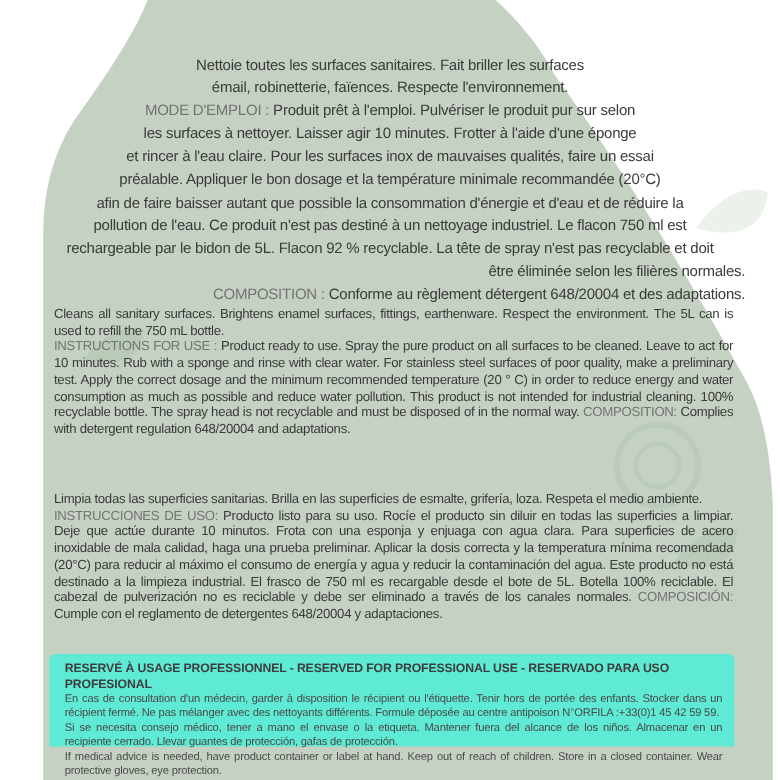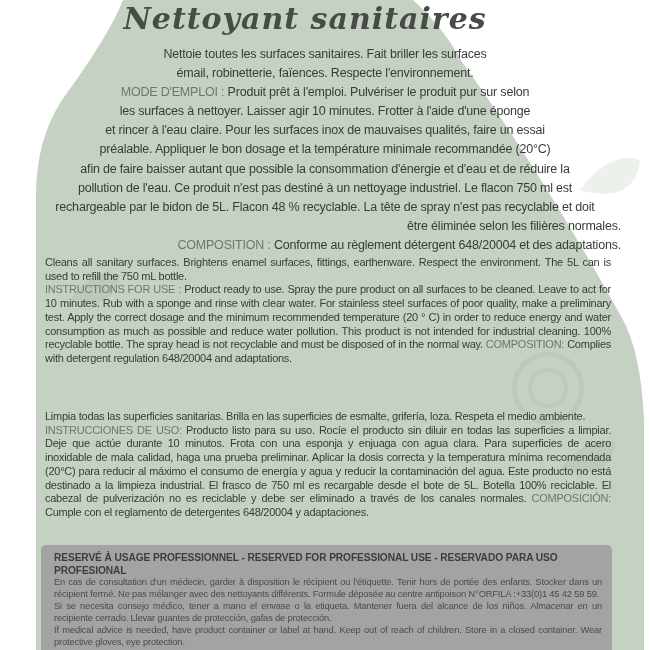--- a/index.html
+++ b/index.html
@@ -18,22 +18,22 @@
   .fr-line.ta-left{text-align:right;padding-left:17px;}
 
   .en-block{position:absolute;top:256px;left:45px;width:566px;text-align:justify;
             font-size:11px;line-height:13.7px;letter-spacing:-0.25px;color:#3a3a3a;}
   .es-block{position:absolute;top:410px;left:45px;width:566px;text-align:justify;
             font-size:11px;line-height:13.7px;letter-spacing:-0.25px;color:#3a3a3a;}
   .para{margin:0;}
 
   .mint{color:#737373;}
 
-  .pro-box{position:absolute;left:41px;top:545px;width:571px;height:105px;
-           background:#a3a3a3;border-radius:5px 5px 0 0;box-sizing:border-box;
+  .pro-box{position:absolute;left:41px;top:545px;width:571px;height:77px;
+           background:#5eead4;border-radius:5px 5px 0 0;box-sizing:border-box;
            padding:7px 10px 0 13px;}
   .pro-header{font-size:10.2px;font-weight:bold;color:#3d3d3d;line-height:12.5px;
               letter-spacing:-0.1px;}
   .pro-para{font-size:9.3px;line-height:11.9px;color:#4a4a4a;text-align:justify;
             letter-spacing:-0.15px;margin:0;}
 </style>
 </head>
 <body>
 
 <div class="canvas">
@@ -45,32 +45,31 @@
       <circle cx="548" cy="388" r="34" fill="none" stroke="#8fae8d" stroke-width="5"></circle>
       <circle cx="548" cy="388" r="18" fill="none" stroke="#8fae8d" stroke-width="4"></circle>
     </g>
     <g opacity="0.14">
       <path d="M580,190 q30,-40 60,-30 q-5,45 -60,30 Z" fill="#7b9a79"></path>
       <path d="M560,470 q25,-35 55,-28 q-4,40 -55,28 Z" fill="#7b9a79"></path>
       <path d="M70,300 q22,-32 50,-25 q-4,36 -50,25 Z" fill="#7b9a79"></path>
     </g>
   </svg>
 
-  <div class="title">Nettoyant sanitaires</div>
 
   <div class="fr-block">
     <div class="fr-line">Nettoie toutes les surfaces sanitaires. Fait briller les surfaces</div>
     <div class="fr-line">émail, robinetterie, faïences. Respecte l'environnement.</div>
     <div class="fr-line"><span class="mint">MODE D'EMPLOI : </span><span>Produit prêt à l'emploi. Pulvériser le produit pur sur selon</span></div>
     <div class="fr-line">les surfaces à nettoyer. Laisser agir 10 minutes. Frotter à l'aide d'une éponge</div>
     <div class="fr-line">et rincer à l'eau claire. Pour les surfaces inox de mauvaises qualités, faire un essai</div>
     <div class="fr-line">préalable. Appliquer le bon dosage et la température minimale recommandée (20°C)</div>
     <div class="fr-line">afin de faire baisser autant que possible la consommation d'énergie et d'eau et de réduire la</div>
     <div class="fr-line">pollution de l'eau. Ce produit n'est pas destiné à un nettoyage industriel. Le flacon 750 ml est</div>
-    <div class="fr-line">rechargeable par le bidon de 5L. Flacon 48 % recyclable. La tête de spray n'est pas recyclable et doit</div>
+    <div class="fr-line">rechargeable par le bidon de 5L. Flacon 92 % recyclable. La tête de spray n'est pas recyclable et doit</div>
     <div class="fr-line ta-left">être éliminée selon les filières normales.</div>
     <div class="fr-line ta-left"><span class="mint">COMPOSITION : </span><span>Conforme au règlement détergent 648/20004 et des adaptations.</span></div>
   </div>
 
   <div class="en-block">
     <p class="para">Cleans all sanitary surfaces. Brightens enamel surfaces, fittings, earthenware. Respect the environment. The 5L can is used to refill the 750 mL bottle.</p>
     <p class="para"><span class="mint">INSTRUCTIONS FOR USE : </span><span>Product ready to use. Spray the pure product on all surfaces to be cleaned. Leave to act for 10 minutes. Rub with a sponge and rinse with clear water. For stainless steel surfaces of poor quality, make a preliminary test. Apply the correct dosage and the minimum recommended temperature (20 ° C) in order to reduce energy and water consumption as much as possible and reduce water pollution. This product is not intended for industrial cleaning. 100% recyclable bottle. The spray head is not recyclable and must be disposed of in the normal way. </span><span class="mint">COMPOSITION: </span><span>Complies with detergent regulation 648/20004 and adaptations.</span></p>
   </div>
 
   <div class="es-block">

